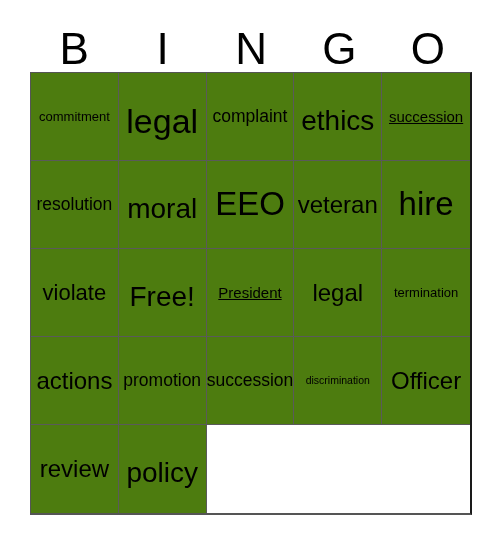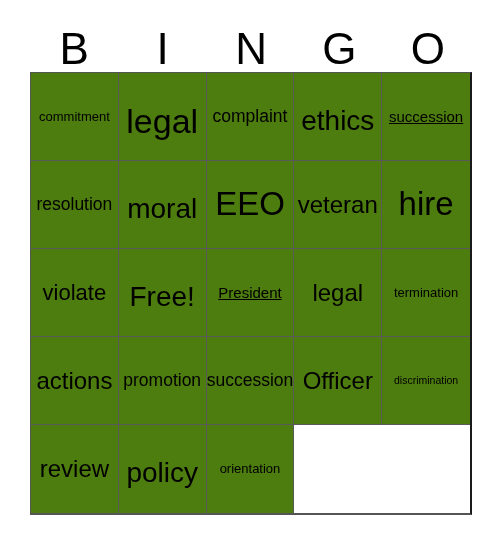--- a/index.html
+++ b/index.html
@@ -156,29 +156,26 @@
         <span class="word s-2xl">actions</span>
       </div>
     <div class="cell">
         <span class="word s-lg">promotion</span>
       </div>
     <div class="cell">
         <span class="word s-lg">succession</span>
       </div>
 
     <div class="cell">
-        <span class="word s-2xl">Officer</span>
+        <span class="word s-xs">discrimination</span>
       </div>
     <div class="cell">
-        <span class="word s-xs">discrimination</span>
+        <span class="word s-2xl">Officer</span>
       </div>
     <div class="cell">
         <span class="word s-2xl">review</span>
       </div>
     <div class="cell">
         <span class="word s-3xl">policy</span>
       </div>
-    <div class="cell">
-        <span class="word s-sm">orientation</span>
-      </div>
   </div>
 
 </div>
 
 </body></html>

